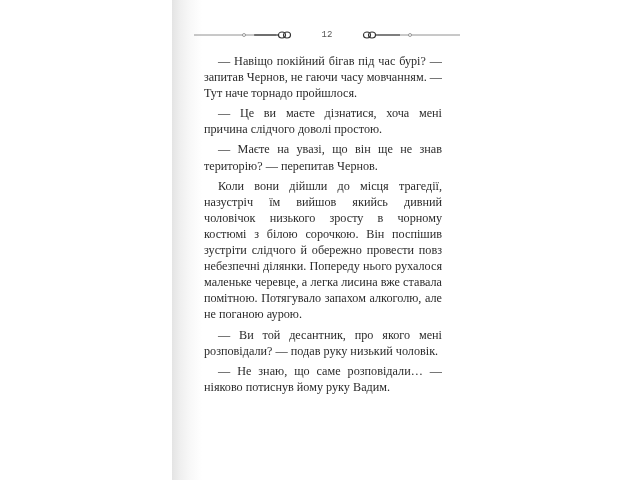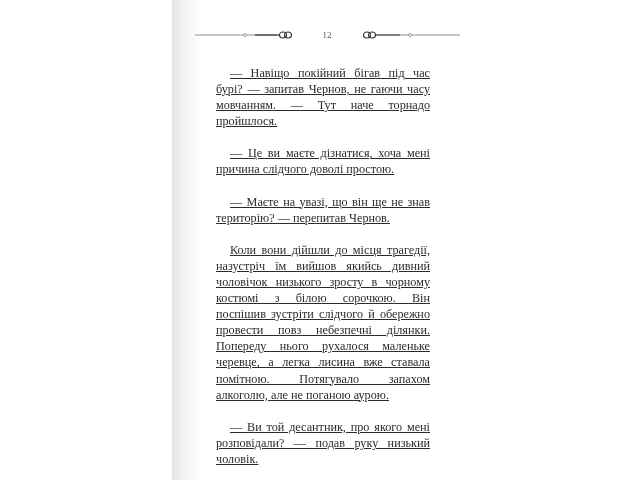--- a/index.html
+++ b/index.html
@@ -8,29 +8,29 @@
     position:absolute; left:172px; top:0; width:320px; height:480px;
     background: linear-gradient(to right, #e4e4e4 0px, #efefef 8px, #f8f8f8 18px, #ffffff 30px, #ffffff 100%);
   }
   .header {
     position:absolute; left:207px; top:28px; width:240px; height:14px;
     display:flex; align-items:center; justify-content:center;
   }
   .orn { display:flex; align-items:center; }
   .orn svg { display:block; }
   .pageno {
-    font-family:Liberation Serif, serif; font-size:9px; color:#555;
+    font-family:Liberation Mono, monospace; font-size:9px; color:#555;
     margin:0 28px; line-height:14px;
   }
   .text {
     position:absolute; left:200px; top:49px; width:246px;
     font-family:"Liberation Serif", serif; font-size:12.2px; line-height:16.1px;
     color:#2b2b2b; text-align:justify;
   }
-  .text p { margin:16px; text-indent:14px;text-decoration:underline; }
+  .text p { margin:4px; text-indent:14px; }
 </style>
 </head>
 <body>
 
 <div class="page"></div>
 
 <div class="header">
   <span class="orn">
     <svg width="100" height="12" viewBox="0 0 100 12">
       <line x1="0" y1="6" x2="82" y2="6" stroke="#777" stroke-width="0.8"></line>

